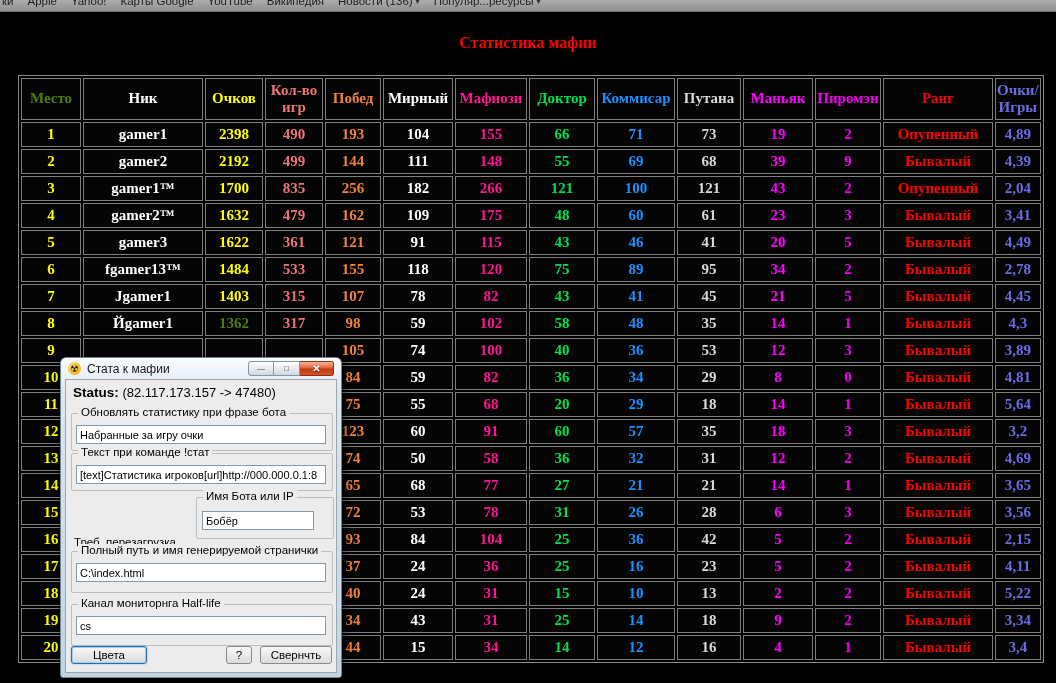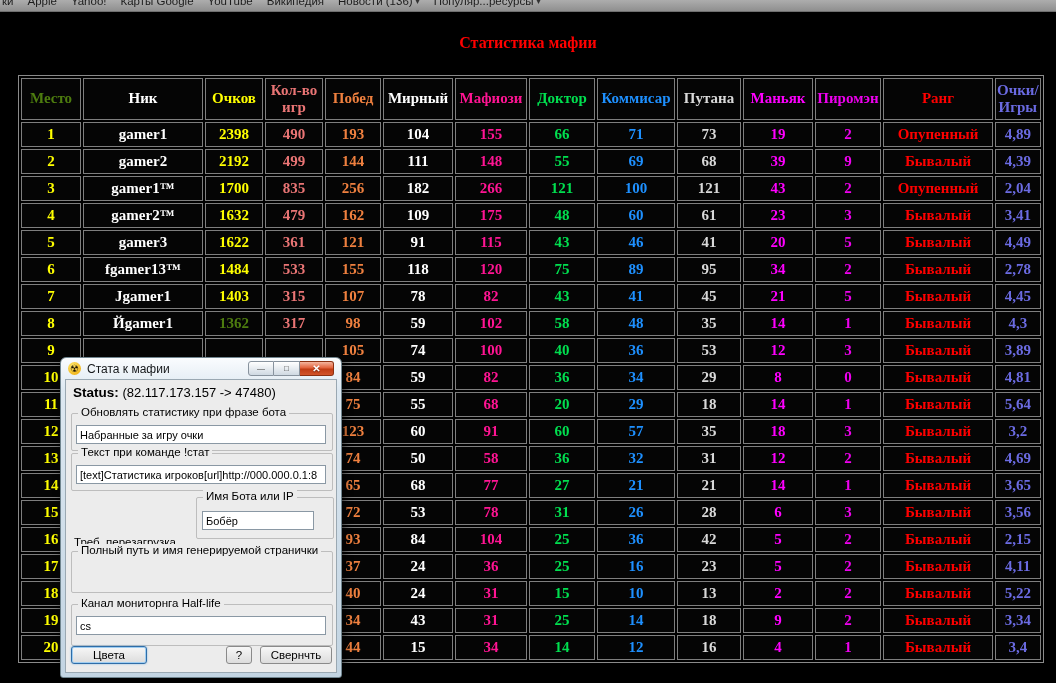--- a/index.html
+++ b/index.html
@@ -456,20 +456,21 @@
 
     <div class="gb gbD">
       <span class="cap">Имя Бота или IP</span>
       <input class="edit" readonly="" value="Бобёр" style="">
     </div>
 
     <div class="req">Треб. перезагрузка</div>
 
     <div class="gb gbE">
       <span class="cap">Полный путь и имя генерируемой странички</span>
+      <input class="edit" readonly="" value="C:\index.html" style="">
     </div>
 
     <div class="gb gbF">
       <span class="cap">Канал мониторнга Half-life</span>
       <input class="edit" readonly="" value="cs" style="">
     </div>
 
     <button class="btn colors">Цвета</button>
     <button class="btn help">?</button>
     <button class="btn mini">Свернчть</button>

